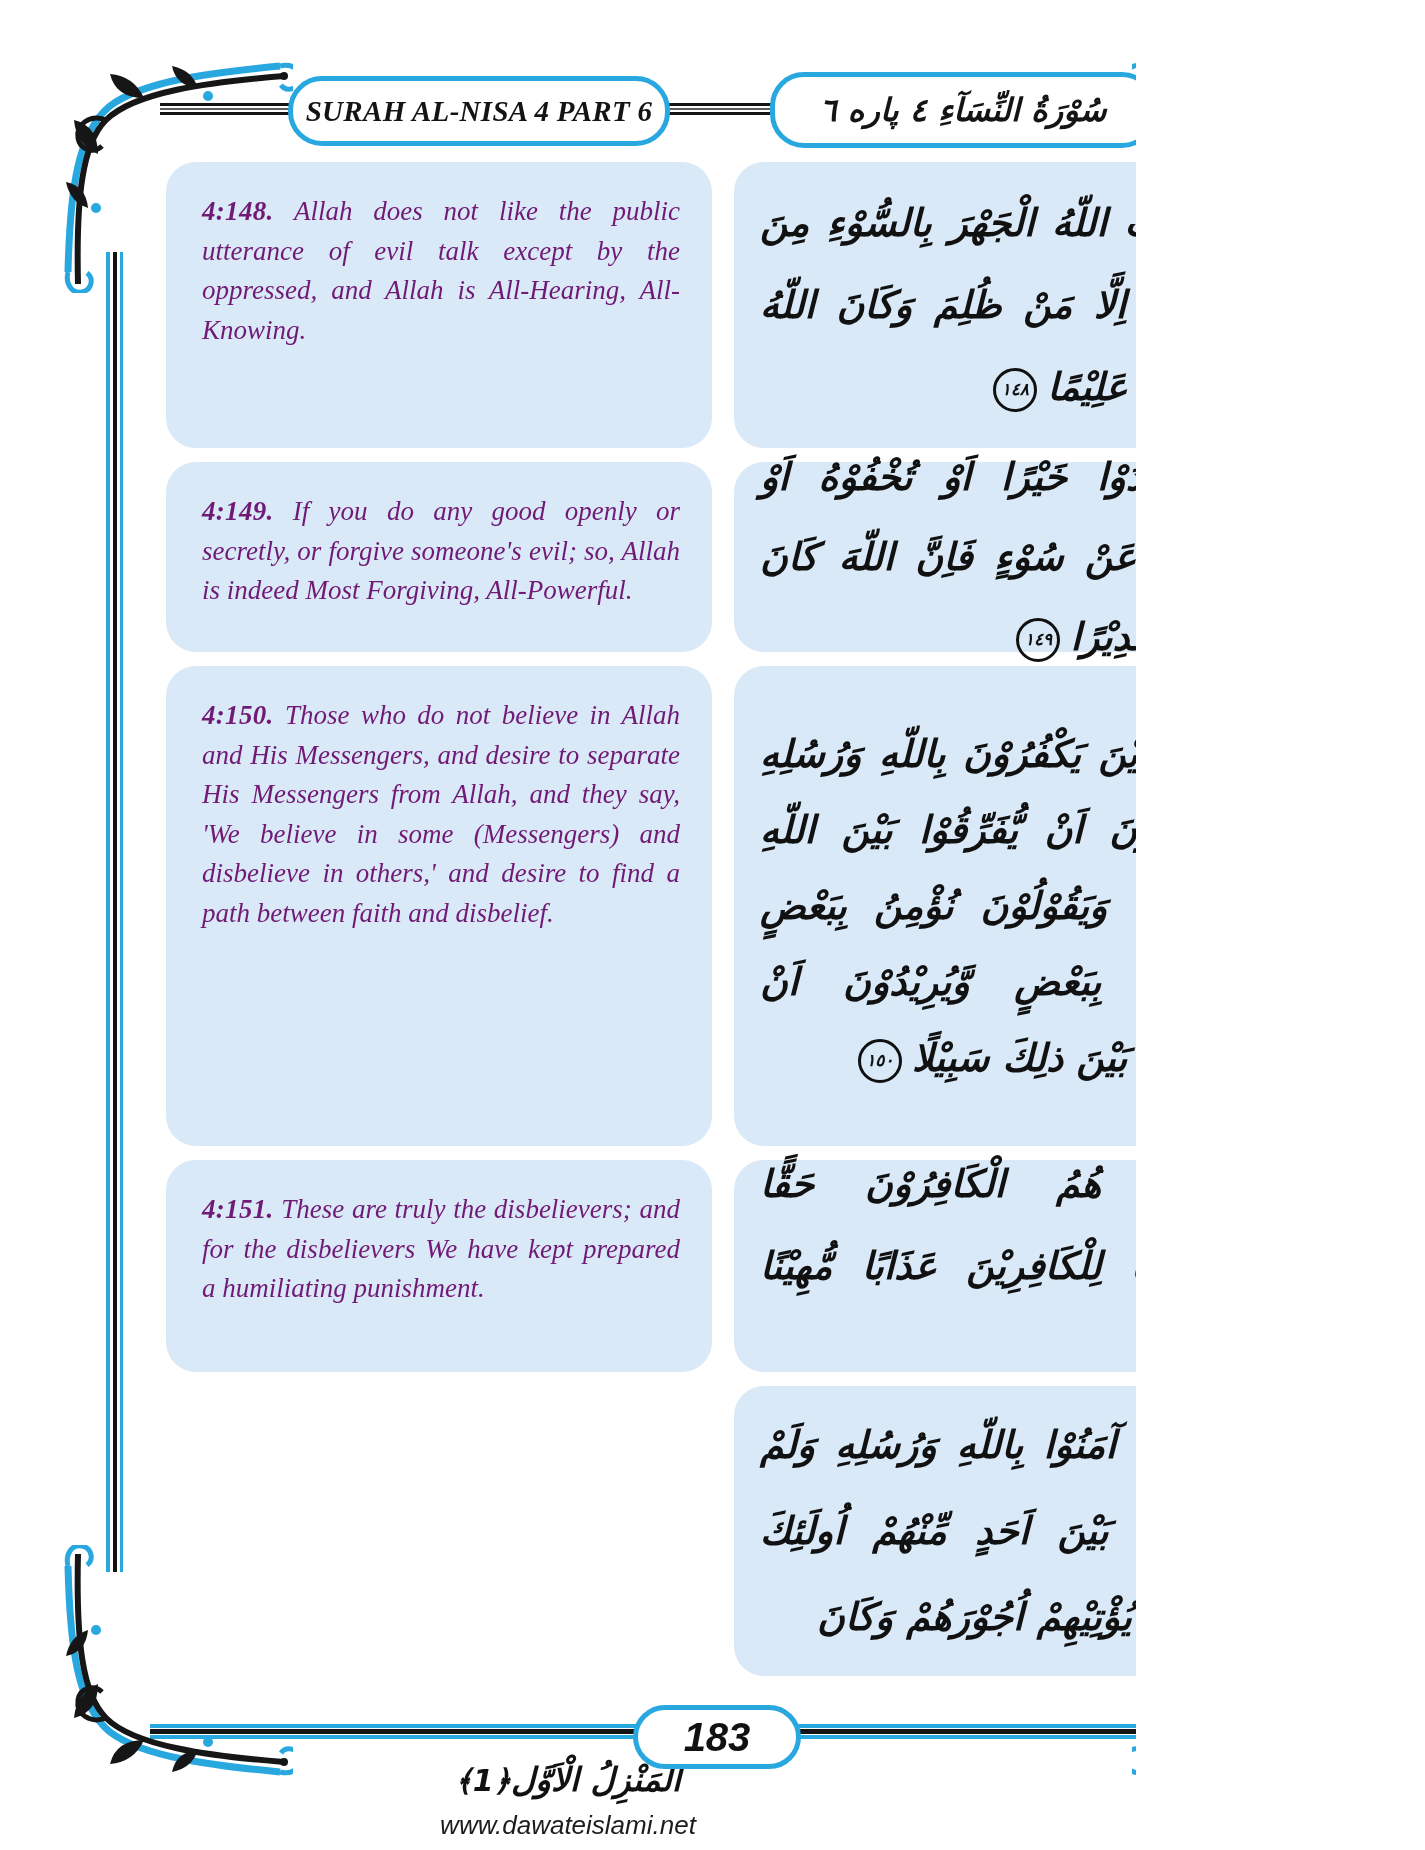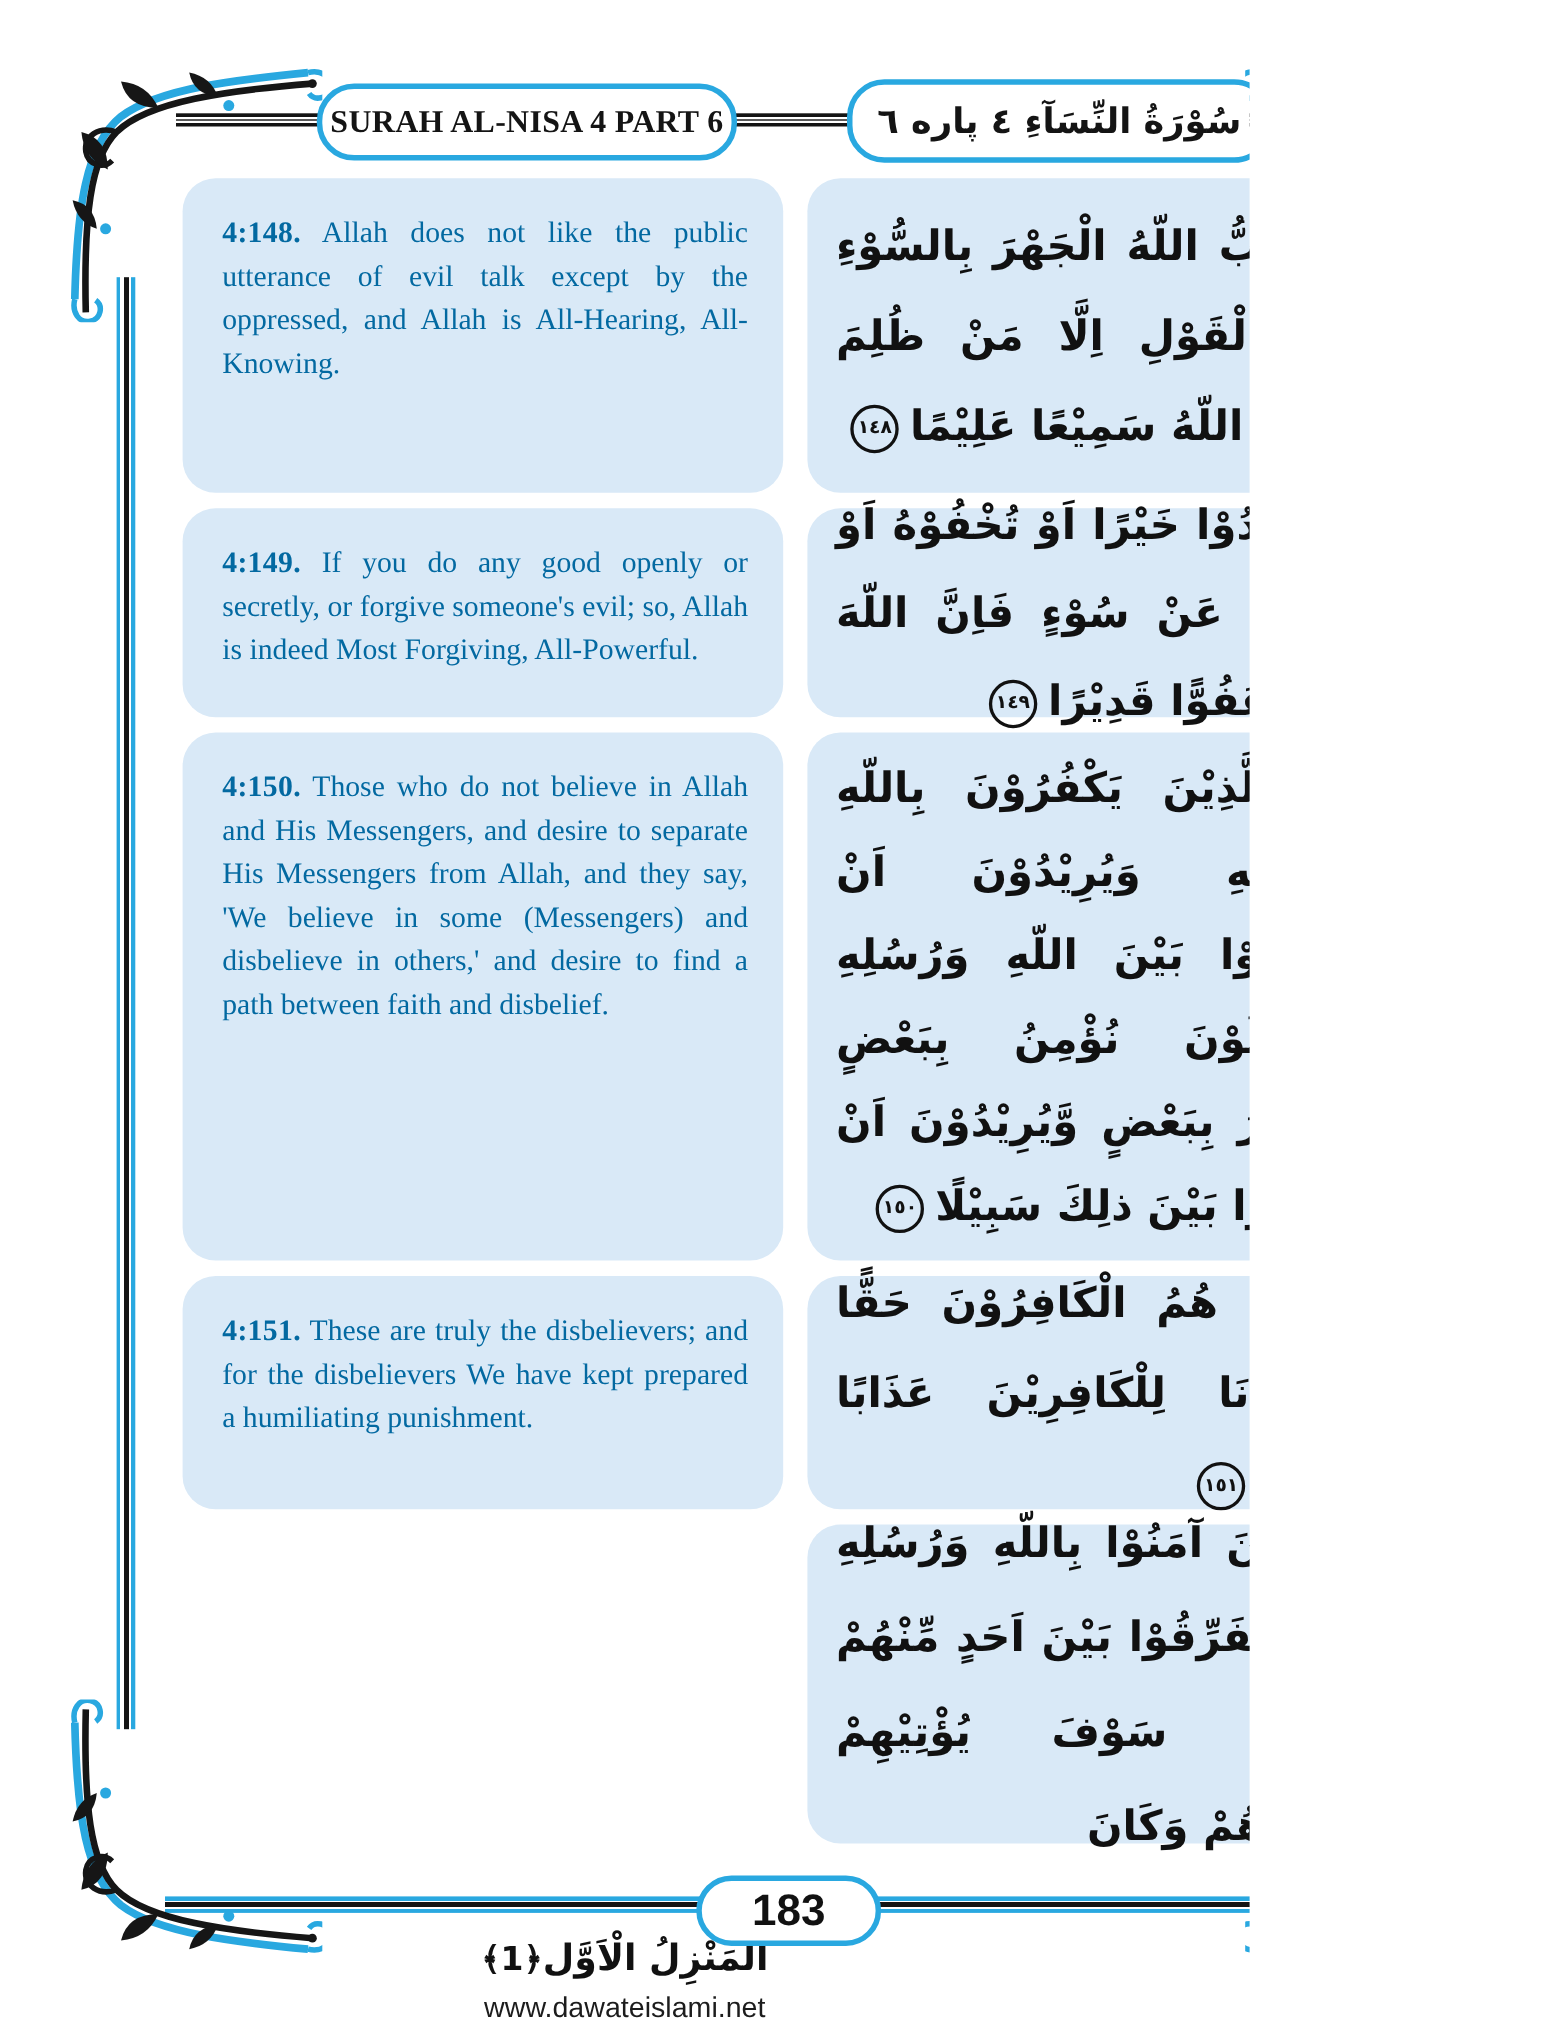--- a/index.html
+++ b/index.html
@@ -1,18 +1,18 @@
 <!DOCTYPE html>
 <html><head>
 <meta charset="utf-8">
 <style>
   html,body { margin:0; padding:0; background:#fff; }
   .page {
     position:relative; width:1136px; height:1850px; background:#ffffff;
-    overflow:hidden; font-family:"Liberation Serif", serif; color:#141414;
+    overflow:hidden; font-family:"Liberation Serif", serif; color:#141414;font-style:italic;
   }
 
   
   .rule-h-top {
     position:absolute; left:160px; top:103px; width:1118px; height:12px;
     background:linear-gradient(to bottom,#141414 0 3px,#fff 3px 5px,#5a5a5a 5px 7px,#fff 7px 9px,#141414 9px 12px);
   }
   .rule-h-bottom {
     position:absolute; left:150px; top:1724px; width:1128px; height:15px;
     background:linear-gradient(to bottom,#29a8e0 0 4px,#fff 4px 5px,#141414 5px 10px,#fff 10px 11px,#29a8e0 11px 15px);
@@ -46,21 +46,21 @@
   .col-en { left:166px; width:546px; }
   .col-ar { left:734px; width:528px; }
   .r1 { top:162px;  height:286px; }
   .r2 { top:462px;  height:190px; }
   .r3 { top:666px;  height:480px; }
   .r4 { top:1160px; height:212px; }
   .r5 { top:1386px; height:290px; }
 
   .en-text {
     padding:30px 32px 20px 36px; font-size:27px; line-height:39.5px;
-    text-align:justify; color:#0369a1;
+    text-align:justify; color:#701a75;
   }
   .en-text b { letter-spacing:.3px; }
 
   .ar-cell { display:flex; align-items:center; }
   .ar-inner {
     width:100%; padding:0 26px; direction:rtl; text-align:justify;
     font-family:"DejaVu Sans",sans-serif; font-weight:bold; font-size:38px; color:#111;
   }
   .r1 .ar-inner { line-height:82px; }
   .r2 .ar-inner { line-height:80px; }

